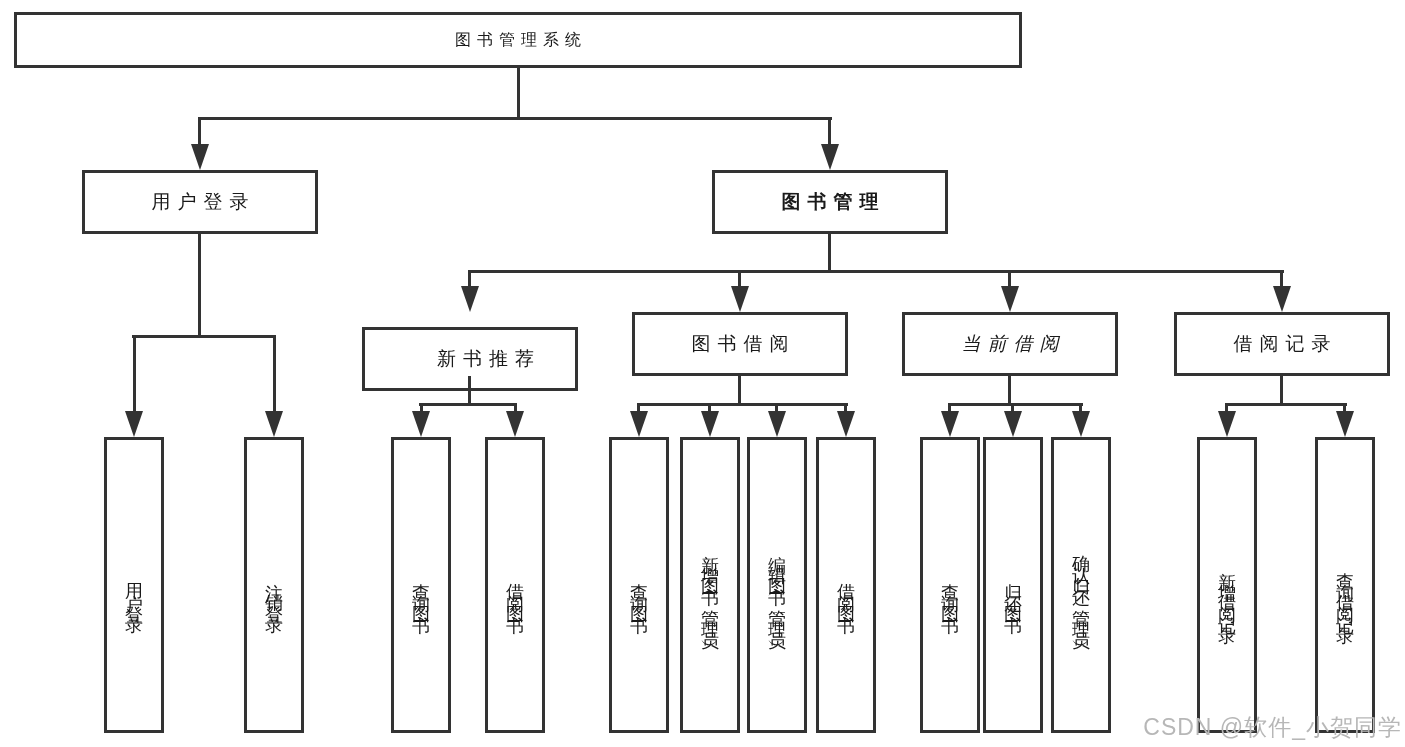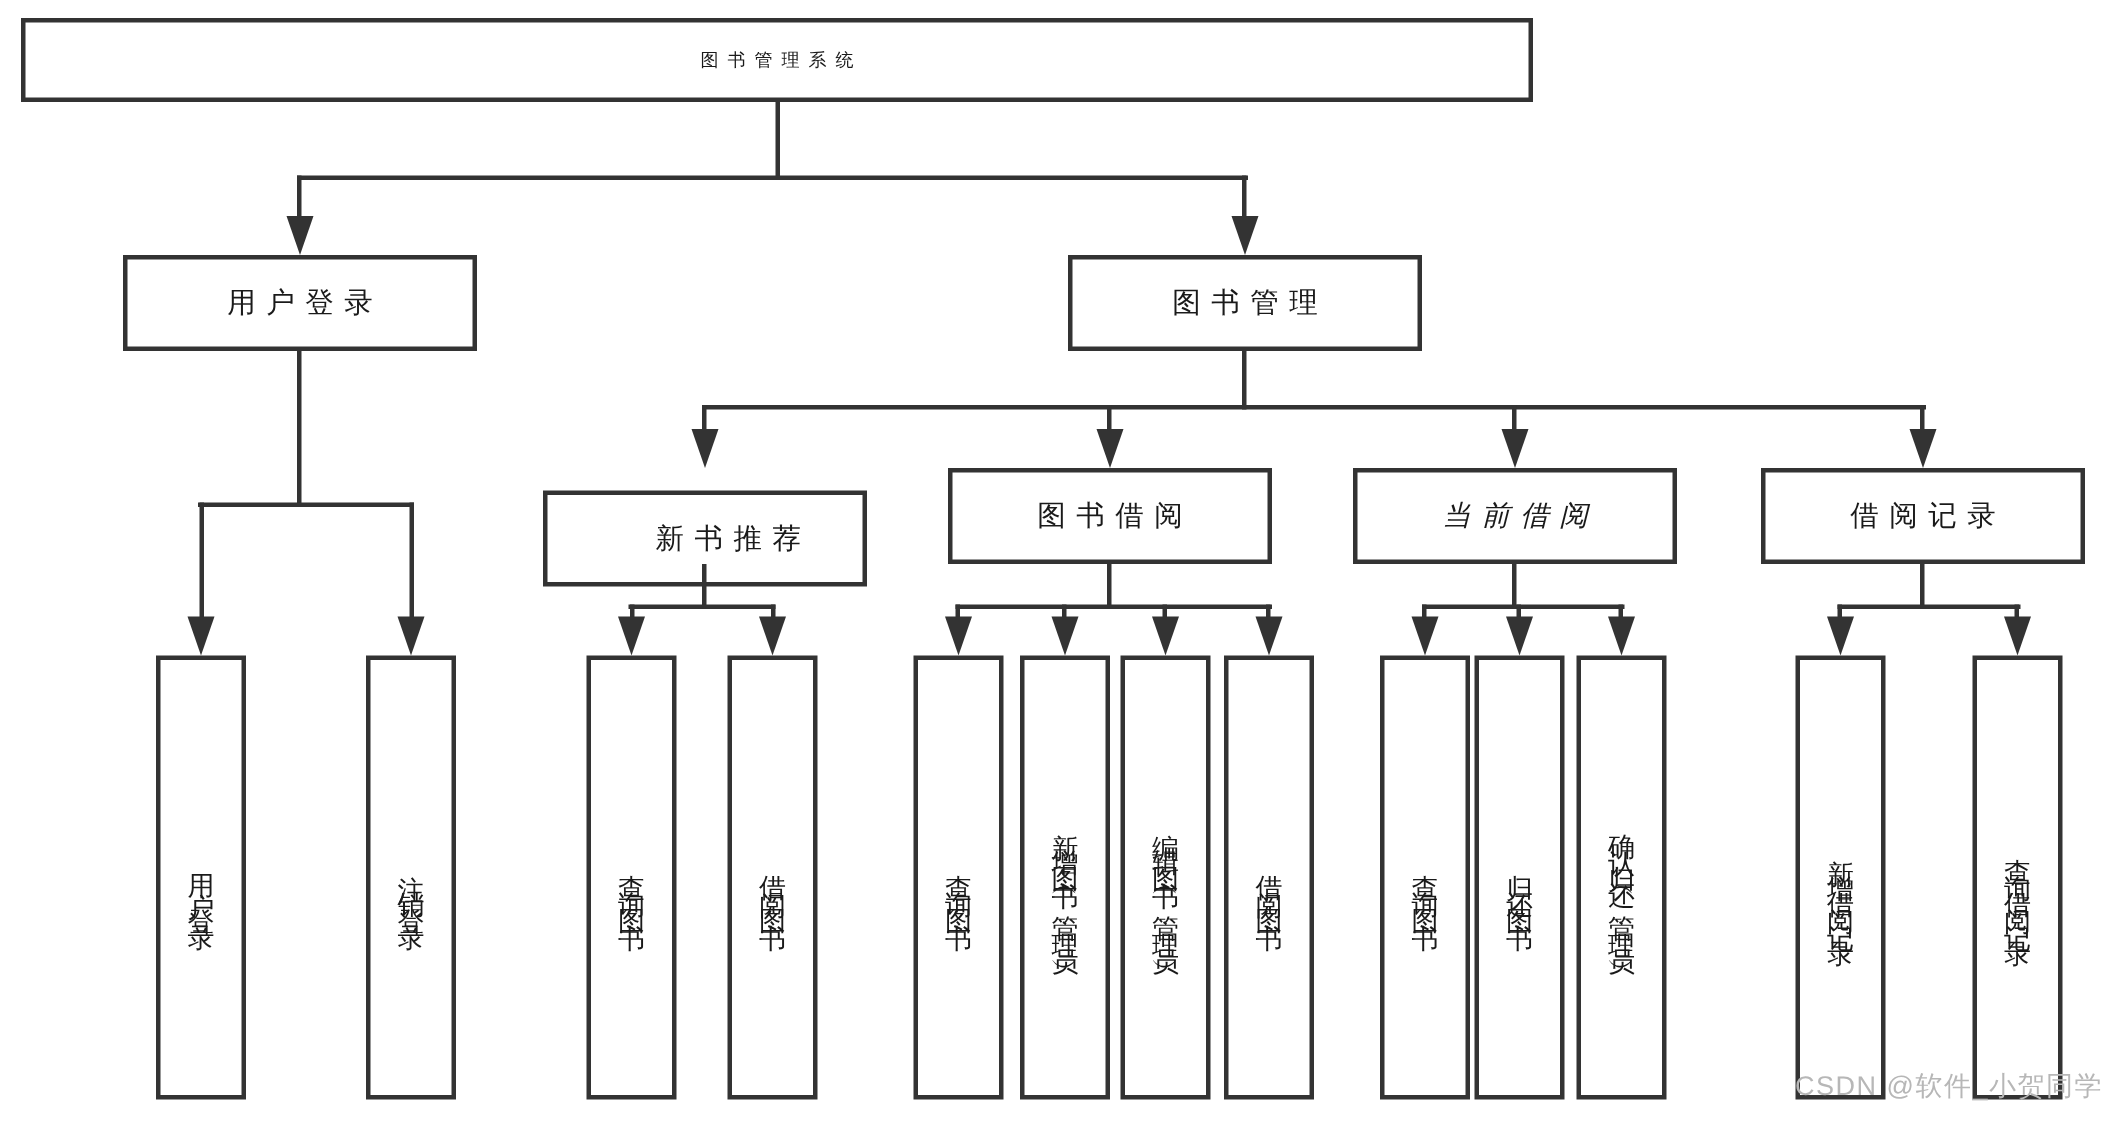--- a/index.html
+++ b/index.html
@@ -11,51 +11,51 @@
   }
   .node{
     position:absolute;box-sizing:border-box;
     border:3px solid #333333;background:#ffffff;
     display:flex;align-items:center;justify-content:center;
   }
   .node .hlabel{
     font-size:19px;letter-spacing:7px;text-indent:7px;
     color:#1a1a1a;white-space:nowrap;
   }
-  .root .hlabel{font-size:12px;letter-spacing:6px;text-indent:6px;}
+  .root .hlabel{font-size:16px;letter-spacing:6px;text-indent:6px;}
   .node .vlabel{
     writing-mode:vertical-rl;
     font-size:18px;letter-spacing:11px;
     color:#1a1a1a;line-height:1;
     padding-top:11px; 
   }
   .hline,.vline{position:absolute;background:#333333;}
   .arrow{
     position:absolute;width:0;height:0;
     border-left:9px solid transparent;
     border-right:9px solid transparent;
     border-top:26px solid #333333;
   }
   .watermark{
     position:absolute;top:712px;right:3px;
-    font-size:18px;letter-spacing:1px;
+    font-size:23px;letter-spacing:1px;
     color:#b7b7b7;white-space:nowrap;
   }
 </style>
 </head>
 <body>
 
 <div class="node root" style="left:14px;top:12px;width:1008px;height:56px;">
   <span class="hlabel">图书管理系统</span>
 </div>
 
 <div class="node" style="left:82px;top:170px;width:236px;height:64px;">
   <span class="hlabel">用户登录</span>
 </div>
-<div class="node" style="left:712px;top:170px;width:236px;height:64px;">
+<div class="node" style="left:712px;top:170px;width:236px;height:64px;font-weight:bold;">
   <span class="hlabel">图书管理</span>
 </div>
 
 <div class="node" style="left:362px;top:327px;width:216px;height:64px;padding-left:31px;">
   <span class="hlabel">新书推荐</span>
 </div>
 <div class="node" style="left:632px;top:312px;width:216px;height:64px;">
   <span class="hlabel">图书借阅</span>
 </div>
 <div class="node" style="left:902px;top:312px;width:216px;height:64px;font-style:italic;">

